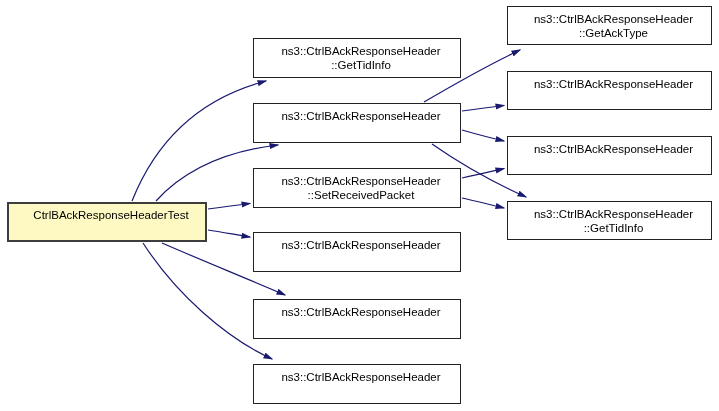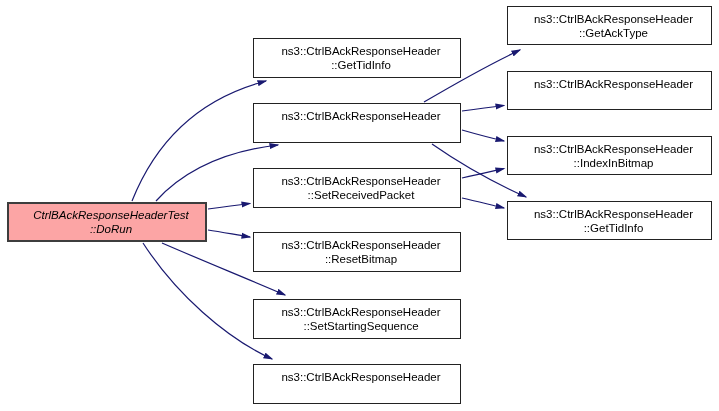--- a/index.html
+++ b/index.html
@@ -30,25 +30,24 @@
     text-align: center;
     font-size: 11.5px;
     line-height: 14px;
     padding-top: 5px;
     white-space: nowrap;
     cursor: pointer;
     padding-left: 8px;
   }
   .node span { display: block; }
   .node.focus {
-    background: #fca5a5;
+    background: #fef9c3;
     border: 2px solid #3d3d3d;
     padding-top: 4px;
     cursor: default;
-    font-style: italic;
   }
 </style>
 </head>
 <body>
 
 <div class="stage">
 
   <svg class="edges" viewBox="0 0 719 411" xmlns="http://www.w3.org/2000/svg">
     <defs>
       <marker id="arrowhead" viewBox="0 0 10 7" markerWidth="10" markerHeight="7" refX="8.5" refY="3.5" orient="auto" markerUnits="userSpaceOnUse">
@@ -64,63 +63,59 @@
     <path marker-end="url(#arrowhead)" d="M 424 102 C 453 85, 490 64, 520 50"></path>
     <path marker-end="url(#arrowhead)" d="M 462 111 C 476 109, 491 107, 504 105.5"></path>
     <path marker-end="url(#arrowhead)" d="M 462 130 C 476 134, 491 138, 504 141"></path>
     <path marker-end="url(#arrowhead)" d="M 432 144 C 465 167, 497 184, 526 197"></path>
     <path marker-end="url(#arrowhead)" d="M 462 178 C 476 175, 491 171.5, 504 168.5"></path>
     <path marker-end="url(#arrowhead)" d="M 462 198 C 476 201, 491 205, 504 208"></path>
   </svg>
 
   <div class="node focus" style="left:7px; top:202px; width:200px; height:40px;">
     <span>CtrlBAckResponseHeaderTest</span>
-    <span>::DoRun</span>
   </div>
 
   <div class="node" style="left:253px; top:38px; width:208px; height:40px;">
     <span>ns3::CtrlBAckResponseHeader</span>
     <span>::GetTidInfo</span>
   </div>
 
   <div class="node" style="left:253px; top:103px; width:208px; height:40px;">
     <span>ns3::CtrlBAckResponseHeader</span>
   </div>
 
   <div class="node" style="left:253px; top:168px; width:208px; height:40px;">
     <span>ns3::CtrlBAckResponseHeader</span>
     <span>::SetReceivedPacket</span>
   </div>
 
   <div class="node" style="left:253px; top:232px; width:208px; height:40px;">
     <span>ns3::CtrlBAckResponseHeader</span>
-    <span>::ResetBitmap</span>
   </div>
 
   <div class="node" style="left:253px; top:299px; width:208px; height:40px;">
     <span>ns3::CtrlBAckResponseHeader</span>
-    <span>::SetStartingSequence</span>
   </div>
 
   <div class="node" style="left:253px; top:364px; width:208px; height:40px;">
     <span>ns3::CtrlBAckResponseHeader</span>
   </div>
 
   <div class="node" style="left:507px; top:6px; width:205px; height:39px;">
     <span>ns3::CtrlBAckResponseHeader</span>
     <span>::GetAckType</span>
   </div>
 
   <div class="node" style="left:507px; top:71px; width:205px; height:39px;">
     <span>ns3::CtrlBAckResponseHeader</span>
   </div>
 
   <div class="node" style="left:507px; top:136px; width:205px; height:39px;">
     <span>ns3::CtrlBAckResponseHeader</span>
-    <span>::IndexInBitmap</span>
   </div>
 
   <div class="node" style="left:507px; top:201px; width:205px; height:39px;">
     <span>ns3::CtrlBAckResponseHeader</span>
     <span>::GetTidInfo</span>
   </div>
 
 </div>
 
 </body></html>

